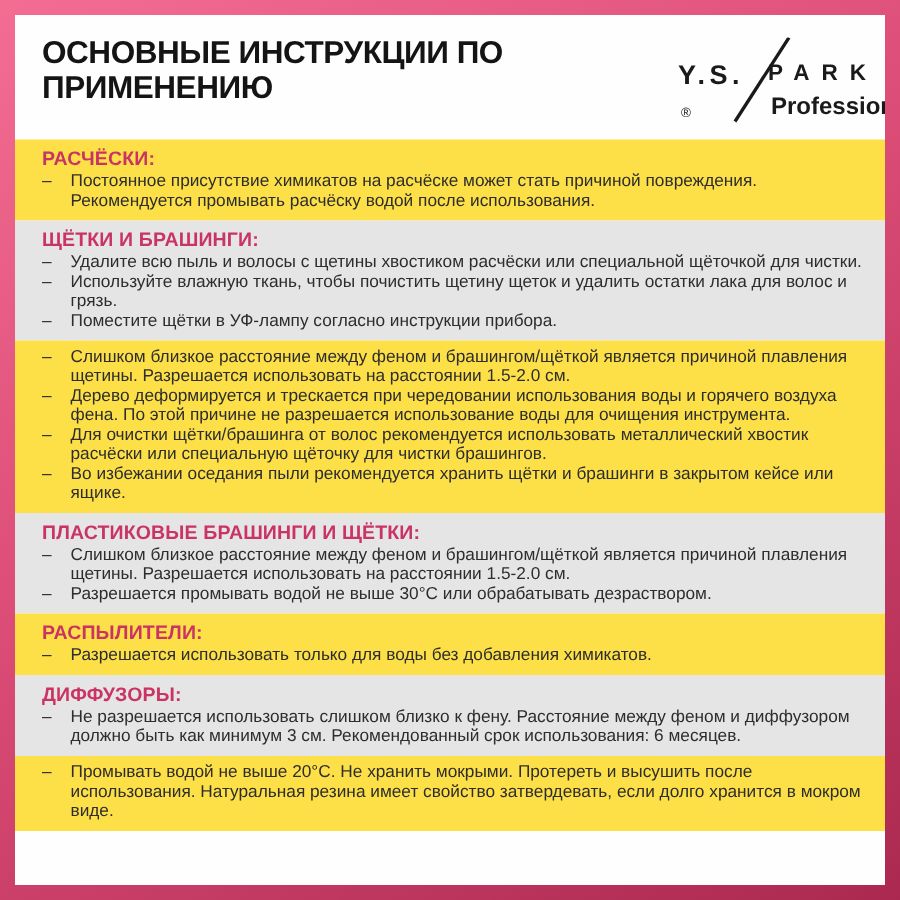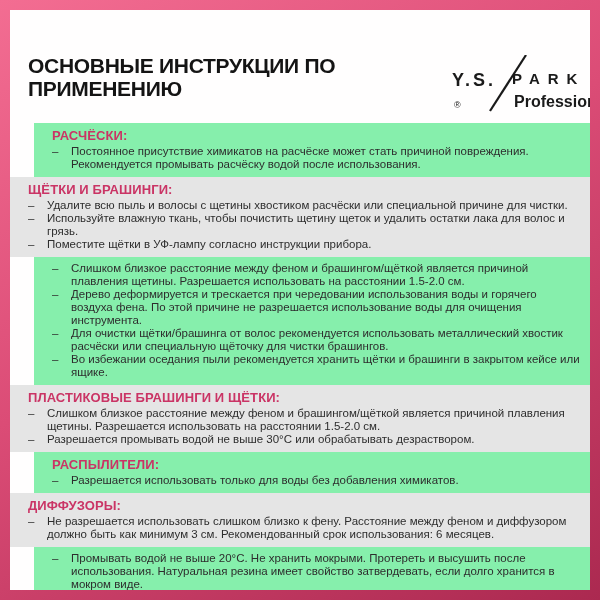--- a/index.html
+++ b/index.html
@@ -10,37 +10,37 @@
     width:600px; height:600px; padding:10px;
     background:linear-gradient(150deg,#f36d92 0%,#db4c76 45%,#ab2950 100%);
   }
   .page {
     width:100%; height:100%; background:#fffefe;
     overflow:hidden; display:flex; flex-direction:column;
   }
 
   .header {
     background:#fffefe; display:flex; justify-content:space-between;
-    align-items:flex-start; padding:14px 12px 10px 18px;margin-top:30px;
+    align-items:flex-start; padding:14px 12px 10px 18px;
   }
   .title {
     font-size:21px; line-height:23px; font-weight:bold;
     color:#141414; letter-spacing:-0.3px;
   }
   .title span { display:block; }
 
   .logo { position:relative; width:128px; height:58px; flex:none; margin-top:1px; }
   .logo svg { position:absolute; left:0; top:0; }
   .logo-ys   { position:absolute; left:2px;  top:15px; font-size:18px; font-weight:bold; letter-spacing:3px; color:#1a1a1a; }
   .logo-park { position:absolute; left:62px; top:15px; font-size:15px; font-weight:bold; letter-spacing:8px; color:#1a1a1a; white-space:nowrap; }
   .logo-prof { position:absolute; left:64px; top:38px; font-size:16px; font-weight:bold; color:#1a1a1a; }
   .logo-reg  { position:absolute; left:4px;  top:45px; font-size:9px; color:#1a1a1a; }
 
   .sec { padding:5px 10px 6px 18px; }
-  .sec.pink  { background:#86efac;margin-left:24px; }
+  .sec.pink  { background:#fde047; }
   .sec.white { background:#e5e5e5; }
   .sec h2 {
     font-size:13px; line-height:15px; font-weight:bold;
     color:#ca3465; margin-bottom:2px; letter-spacing:0.1px;
   }
   .item { display:flex; }
   .item .dash { flex:none; width:19px; font-size:11.5px; line-height:13px; color:#2d2d2d; }
   .item p { flex:1; font-size:11.5px; line-height:13px; color:#2d2d2d; }
 </style>
 </head>
@@ -69,21 +69,21 @@
       <div class="item">
         <span class="dash">–</span>
         <p>Постоянное присутствие химикатов на расчёске может стать причиной повреждения. Рекомендуется промывать расчёску водой после использования.</p>
       </div>
     </section>
 
     <section class="sec white">
       <h2>ЩЁТКИ И БРАШИНГИ:</h2>
       <div class="item">
         <span class="dash">–</span>
-        <p>Удалите всю пыль и волосы с щетины хвостиком расчёски или специальной причине для чистки.</p>
+        <p>Удалите всю пыль и волосы с щетины хвостиком расчёски или специальной щёточкой для чистки.</p>
       </div>
       <div class="item">
         <span class="dash">–</span>
         <p>Используйте влажную ткань, чтобы почистить щетину щеток и удалить остатки лака для волос и грязь.</p>
       </div>
       <div class="item">
         <span class="dash">–</span>
         <p>Поместите щётки в УФ-лампу согласно инструкции прибора.</p>
       </div>
     </section>

